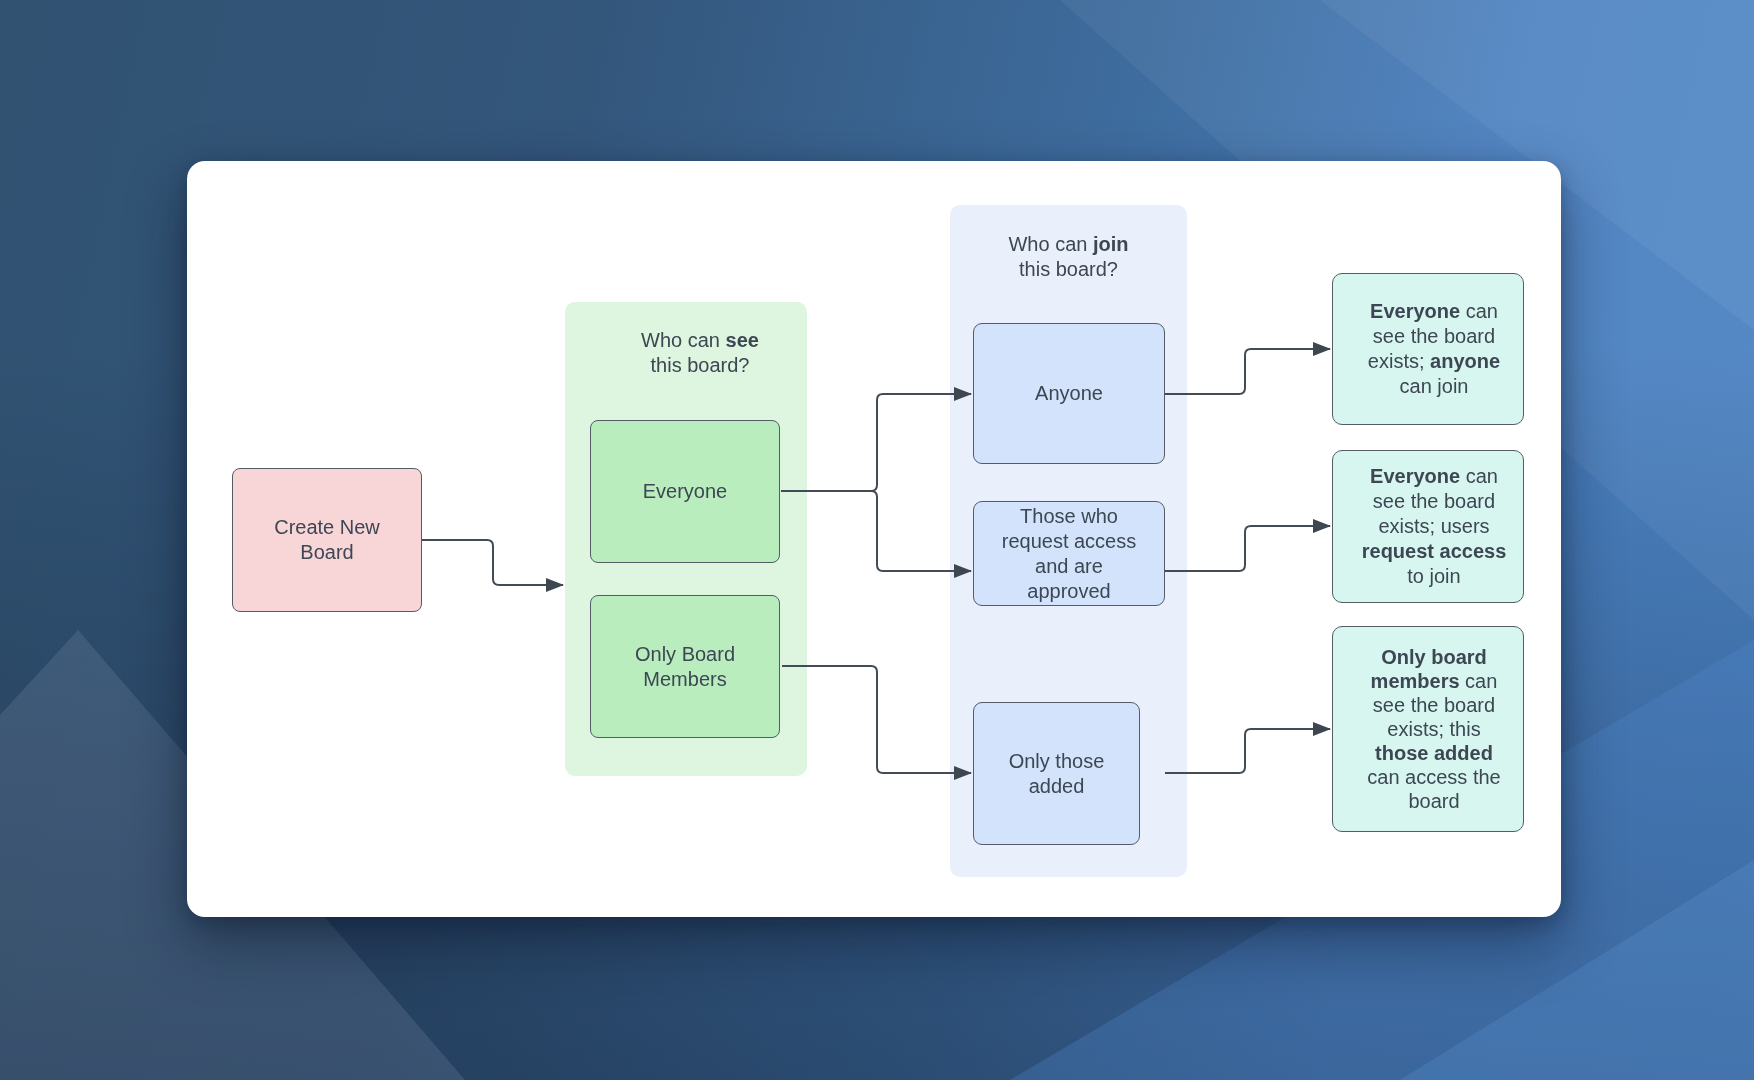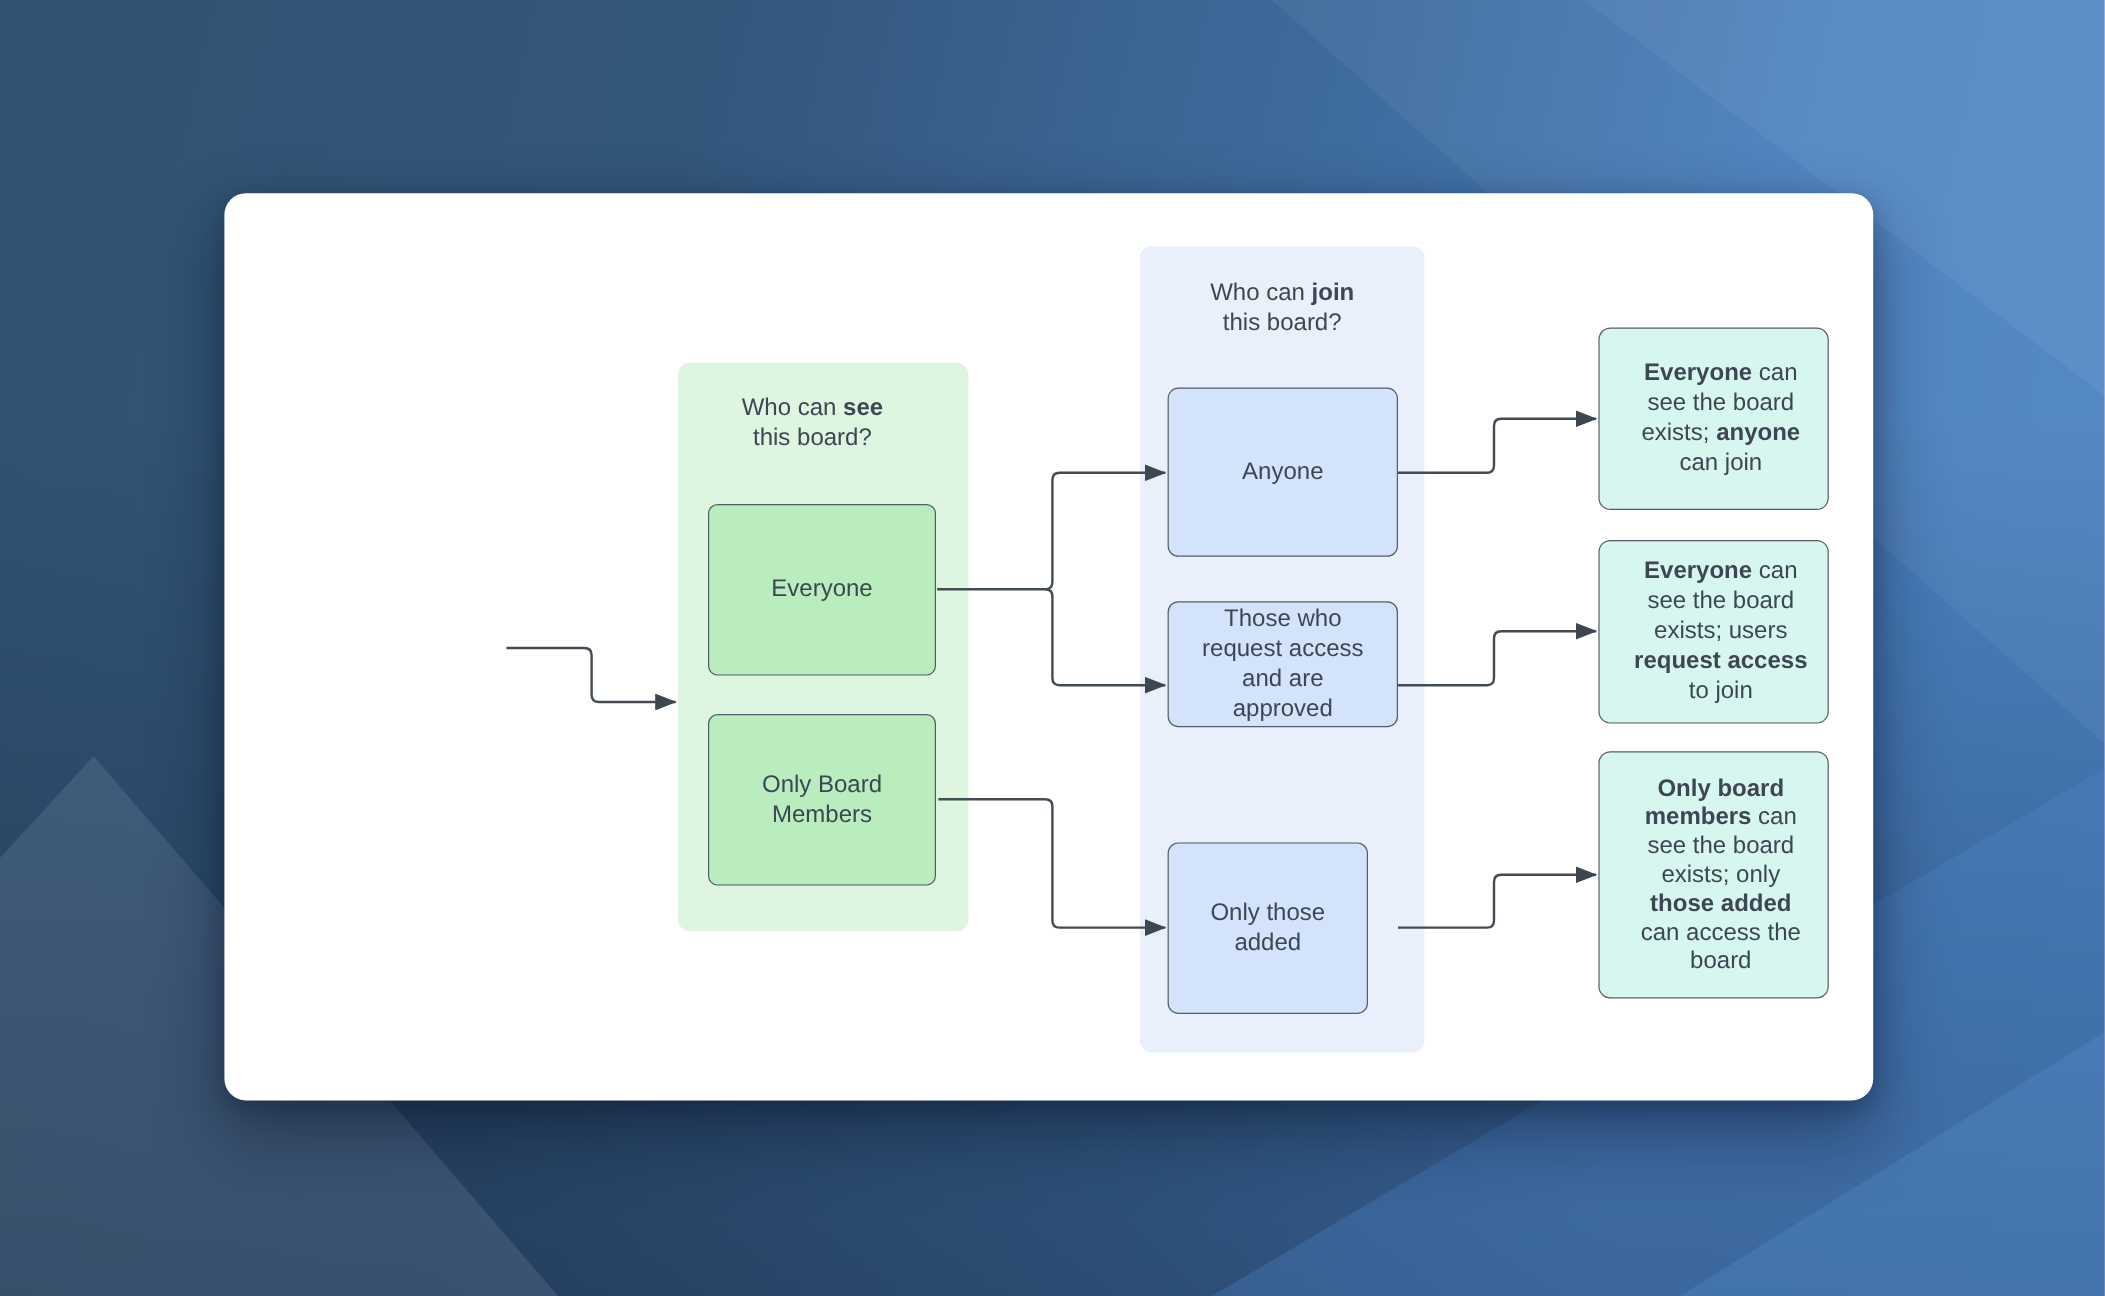--- a/index.html
+++ b/index.html
@@ -78,25 +78,29 @@
     </defs>
     <path class="wire" d="M 422 540 H 487 Q 493 540 493 546 V 579 Q 493 585 499 585 H 563" marker-end="url(#arrow)"></path>
     <path class="wire" d="M 781 491 H 871 Q 877 491 877 485 V 400 Q 877 394 883 394 H 971" marker-end="url(#arrow)"></path>
     <path class="wire" d="M 871 491 Q 877 491 877 497 V 565 Q 877 571 883 571 H 971" marker-end="url(#arrow)"></path>
     <path class="wire" d="M 782 666 H 871 Q 877 666 877 672 V 767 Q 877 773 883 773 H 971" marker-end="url(#arrow)"></path>
     <path class="wire" d="M 1165 394 H 1239 Q 1245 394 1245 388 V 355 Q 1245 349 1251 349 H 1330" marker-end="url(#arrow)"></path>
     <path class="wire" d="M 1165 571 H 1239 Q 1245 571 1245 565 V 532 Q 1245 526 1251 526 H 1330" marker-end="url(#arrow)"></path>
     <path class="wire" d="M 1165 773 H 1239 Q 1245 773 1245 767 V 735 Q 1245 729 1251 729 H 1330" marker-end="url(#arrow)"></path>
   </svg>
 
-  <div class="panel-title rich see-title" style="left:565px;width:224px;"><span>Who can </span><b>see</b><span>
+  <div class="panel-title rich see-title" style="left:588px;width:224px;"><span>Who can </span><b>see</b><span>
 this board?</span></div>
   <div class="panel-title rich join-title" style="left:950px;width:237px;"><span>Who can </span><b>join</b><span>
 this board?</span></div>
 
+  <div class="node start-node">
+    <span class="node-label">Create New
+Board</span>
+  </div>
 
   <div class="node opt-everyone">
     <span class="node-label">Everyone</span>
   </div>
   <div class="node opt-members">
     <span class="node-label">Only Board
 Members</span>
   </div>
 
   <div class="node opt-anyone">
@@ -123,18 +127,18 @@
     <span class="rich"><b>Everyone</b><span> can
 see the board
 exists; users
 </span><b>request access</b><span>
 to join</span></span>
   </div>
   <div class="node outcome outcome-3">
     <span class="rich"><b>Only board
 members</b><span> can
 see the board
-exists; only
+exists; this
 </span><b>those added</b><span>
 can access the
 board</span></span>
   </div>
 </div>
 
 </body></html>

